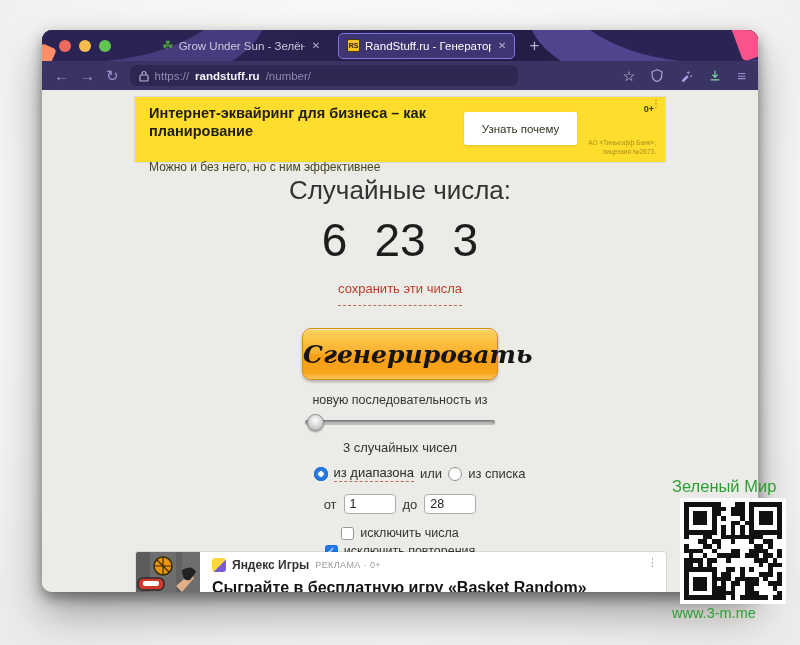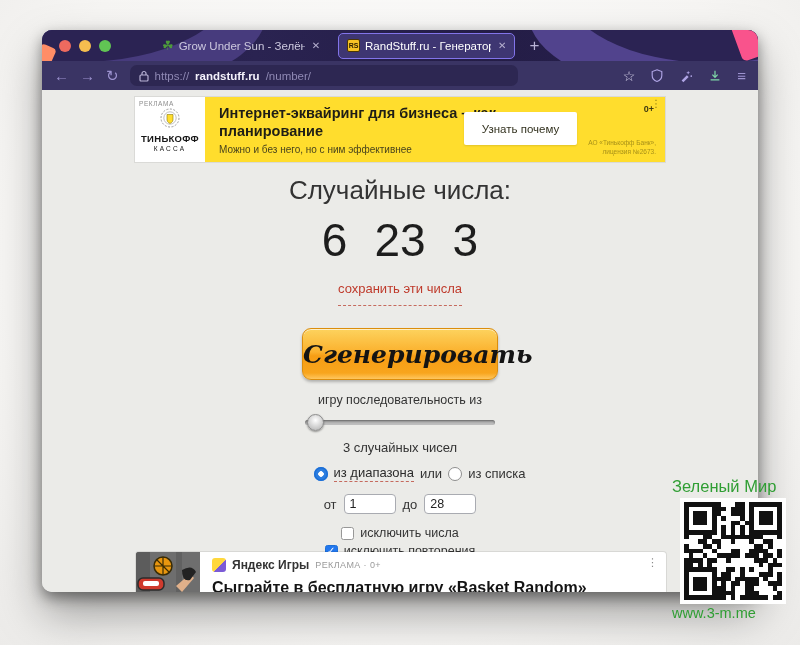--- a/index.html
+++ b/index.html
@@ -62,21 +62,21 @@
   
   .banner { width:530px; height:65px; margin:7px auto 0; display:flex; text-align:left;
             background:#ffdd2d; box-shadow:0 0 0 1px rgba(0,0,0,.07); position:relative; }
   .brandbox { width:70px; background:#fff; flex:none; position:relative;
               display:flex; flex-direction:column; align-items:center; justify-content:center; }
   .reklama { position:absolute; top:3px; left:4px; font-size:6.5px; letter-spacing:.6px; color:#8d8d8d; }
   .brand { font-size:9.5px; font-weight:800; color:#161616; letter-spacing:.3px; margin-top:2px; }
   .kassa { font-size:6.5px; letter-spacing:2.2px; color:#161616; margin-top:1px; }
   .adbody { flex:1; position:relative; padding:8px 10px 0 14px; }
   .ad-title { font-size:14.5px; font-weight:bold; color:#1f1e16; line-height:1.22; width:315px; }
-  .ad-sub { font-size:10px; color:#49441d; margin-top:4px; }
+  .ad-sub { font-size:12px; color:#49441d; margin-top:20px; }
   .ad-cta { position:absolute; right:88px; top:15px; width:113px; height:33px; background:#fff;
             border:none; border-radius:2px; font-size:11.5px; color:#33321f; font-family:inherit;
             box-shadow:0 1px 2px rgba(0,0,0,.12); }
   .ad-kebab { position:absolute; right:4px; top:1px; font-size:10px; color:#8c7c12; }
   .ad-age { position:absolute; right:11px; top:7px; font-size:9px; font-weight:bold; color:#3f3a10; }
   .ad-legal { position:absolute; right:9px; bottom:5px; font-size:6.5px; line-height:1.35;
               color:rgba(92,80,8,.55); text-align:right; white-space:pre-line; }
 
   .h1 { margin-top:13px; font-size:26px; color:#333; }
   .numbers { margin-top:7px; display:flex; justify-content:center; gap:27px;
@@ -205,30 +205,20 @@
         <path d="M8 2 V9 M5 6.5 L8 9.5 L11 6.5" fill="none" stroke="#7fd8a8" stroke-width="1.4"></path>
         <path d="M3 12.5 H13" stroke="#7fd8a8" stroke-width="1.4"></path>
       </svg>
       <span class="menu">≡</span>
     </div>
   </div>
 
   <div class="content">
 
     <div class="banner">
-      <div class="brandbox">
-        <span class="reklama">РЕКЛАМА</span>
-        <svg width="24" height="24" viewBox="0 0 24 24">
-          <circle cx="12" cy="11" r="9" fill="none" stroke="#9a9a9a" stroke-width="1" stroke-dasharray="2 1.5"></circle>
-          <circle cx="12" cy="11" r="6.2" fill="none" stroke="#b0b0b0" stroke-width=".8"></circle>
-          <path d="M9 7.5 h6 v5.5 c0 2.2-3 3.5-3 3.5 s-3-1.3-3-3.5 Z" fill="#ffdd2d" stroke="#8a7a10" stroke-width=".6"></path>
-        </svg>
-        <span class="brand">ТИНЬКОФФ</span>
-        <span class="kassa">КАССА</span>
-      </div>
       <div class="adbody">
         <div class="ad-title">Интернет-эквайринг для бизнеса – как планирование</div>
         <div class="ad-sub">Можно и без него, но с ним эффективнее</div>
         <button class="ad-cta">Узнать почему</button>
         <span class="ad-kebab">⋮</span>
         <span class="ad-age">0+</span>
         <span class="ad-legal">АО «Тинькофф Банк»,
 лицензия №2673.</span>
       </div>
     </div>
@@ -240,21 +230,21 @@
       <span>23</span>
       <span>3</span>
     </div>
 
     <div class="save-row">
       <span class="dashed-link">сохранить эти числа</span>
     </div>
 
     <button class="gen-btn">Сгенерировать</button>
 
-    <div class="seq-label">игру последовательность из</div>
+    <div class="seq-label">новую последовательность из</div>
 
     <div class="slider">
       <div class="track"></div>
       <div class="thumb" id="slider-thumb" style="left: calc(5% - 8px);"></div>
     </div>
 
     <div class="count-label">3 случайных чисел</div>
 
     <div class="radio-row">
       <span class="radio selected"></span>

